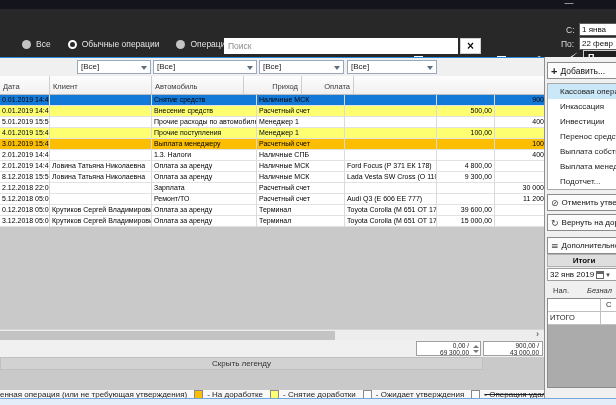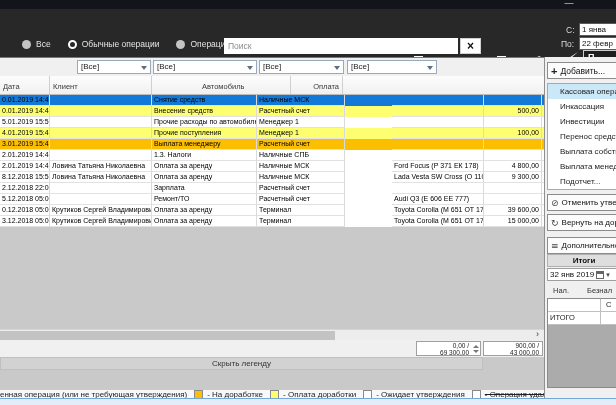--- a/index.html
+++ b/index.html
@@ -45,21 +45,21 @@
             border-left:3px solid transparent; border-right:3px solid transparent; border-top:4px solid #5f6f7f; }
   
   #grid { position:absolute; left:0; top:76px; width:545px; height:253px; background:#c9c9c9; overflow:hidden; }
   #ghead { display:flex; height:19px; background:linear-gradient(#fdfdfd,#f0f0f0); border-bottom:1px solid #bdbdbd; width:560px; }
   .hcell { border-right:1px solid #cfcfcf; font-size:7.5px; color:#3a3a3a; padding:6px 3px 0 3px;
            white-space:nowrap; overflow:hidden; flex:none; }
   .grow { display:flex; height:11px; width:560px; background:#fff; }
   .gcell { border-right:1px solid #dadada; border-bottom:1px solid #e2e2e2; font-size:7px; line-height:10px;
            padding:0 2px; white-space:nowrap; overflow:hidden; color:#000; flex:none; }
   .c-date{width:50px;} .c-client{width:102px;} .c-purpose{width:105px;} .c-account{width:88px;}
-  .c-car{width:92px;margin-left:47px;} .c-income{width:58px; text-align:right;} .c-expense{width:52px; text-align:right;}
+  .c-car{width:92px;} .c-income{width:58px; text-align:right;} .c-expense{width:52px; text-align:right;}
   
   #hscroll { position:absolute; left:0; top:329px; width:545px; height:11px; background:#ededed; border-top:1px solid #d5d5d5; }
   #hthumb { position:absolute; left:0; top:1px; width:335px; height:9px; background:#c3c3c3; }
   #harrow { position:absolute; left:531px; top:0; width:13px; height:10px; font-size:9px; line-height:9px;
             text-align:center; color:#333; }
   
   #totals { position:absolute; left:0; top:340px; width:545px; height:17px; background:#f0f0f0; }
   .tcell { position:absolute; top:1px; height:15px; background:#fff; border:1px solid #9f9f9f;
            font-size:6.5px; line-height:7px; text-align:right; color:#222; padding:0 3px; }
   #tcell1 { left:416px; width:65px; padding-right:11px; }
@@ -93,21 +93,21 @@
   .mitem.sel { background:#cbe8f8; }
   #btn-cancel { top:137px; } #btn-return { top:157px; } #btn-more { top:180px; }
   #itogi-hdr { position:absolute; left:2px; top:197px; width:74px; height:13px; background:#dedede;
            border:1px solid #b0b0b0; font-weight:bold; font-size:8px; line-height:11px; text-align:center; color:#111; }
   #pdate { position:absolute; left:2px; top:211px; width:74px; height:13px; background:#fff; border:1px solid #9f9f9f;
            font-size:8px; display:flex; align-items:center; gap:2px; padding:0 2px; color:#111; white-space:nowrap; }
   .cal { width:8px; height:8px; border:1px solid #666; background:#fff; position:relative; flex:none; }
   .cal::before { content:""; position:absolute; left:0; top:0; width:100%; height:2px; background:#666; }
   .chev2 { font-family:"DejaVu Sans",sans-serif; font-size:7px; color:#444; flex:none; }
   .plabel { position:absolute; font-size:7.5px; color:#333; }
-  #lbl-cash { left:8px; top:229px; } #lbl-cashless { left:42px; top:229px; }
+  #lbl-cash { left:8px; top:229px; } #lbl-cashless { left:42px; top:229px;font-style:italic; }
   #ptable { position:absolute; left:2px; top:241px; width:74px; height:90px; background:#ababab; border:1px solid #8a8a8a; }
   .ptrow { display:flex; height:13px; background:#fff; border-bottom:1px solid #c0c0c0; }
   .ptc1 { width:52px; font-size:7.5px; line-height:12px; padding-left:2px; color:#222; }
   .ptc2 { flex:1; border-left:1px solid #c0c0c0; font-size:7.5px; line-height:12px; padding-left:5px; color:#222; }
 </style>
 </head>
 <body>
 
 <div class="frame">
 
@@ -158,20 +158,21 @@
       <div class="combo" style="left: 153px; width: 104px;">[Все]<span class="chev"></span></div>
       <div class="combo" style="left: 259px; width: 85px;">[Все]<span class="chev"></span></div>
       <div class="combo" style="left: 347px; width: 90px;">[Все]<span class="chev"></span></div>
     </div>
 
   <div id="grid">
     <div id="ghead">
         <div class="hcell c-date">Дата</div>
         <div class="hcell c-client">Клиент</div>
         <div class="hcell c-car">Автомобиль</div>
+        <div class="hcell c-income">Приход</div>
         <div class="hcell c-expense">Оплата</div>
       </div>
     <div id="gbody">
         <div class="grow" style="background: rgb(18, 121, 216);">
           <div class="gcell c-date">0.01.2019 14:49</div>
           <div class="gcell c-client"></div>
           <div class="gcell c-purpose">Снятие средств</div>
           <div class="gcell c-account">Наличные МСК</div>
           <div class="gcell c-car"></div>
           <div class="gcell c-income"></div>
@@ -303,21 +304,21 @@
   <div id="legend">
       <div class="litem">
         <span>енная операция (или не требующая утверждения)</span>
       </div>
       <div class="litem">
         <span class="sw" style="background: rgb(252, 190, 0);"></span>
         <span>-  На доработке</span>
       </div>
       <div class="litem">
         <span class="sw" style="background: rgb(254, 255, 112);"></span>
-        <span>-  Оплата доработки</span>
+        <span>-  Снятие доработки</span>
       </div>
       <div class="litem">
         <span class="sw" style="background: rgb(255, 255, 255);"></span>
         <span>-  Ожидает утверждения</span>
       </div>
       <div class="litem">
         <span class="sw" style="background: rgb(255, 255, 255);"></span>
         <span class="strike">-  Операция удалена</span>
       </div>
     </div>

